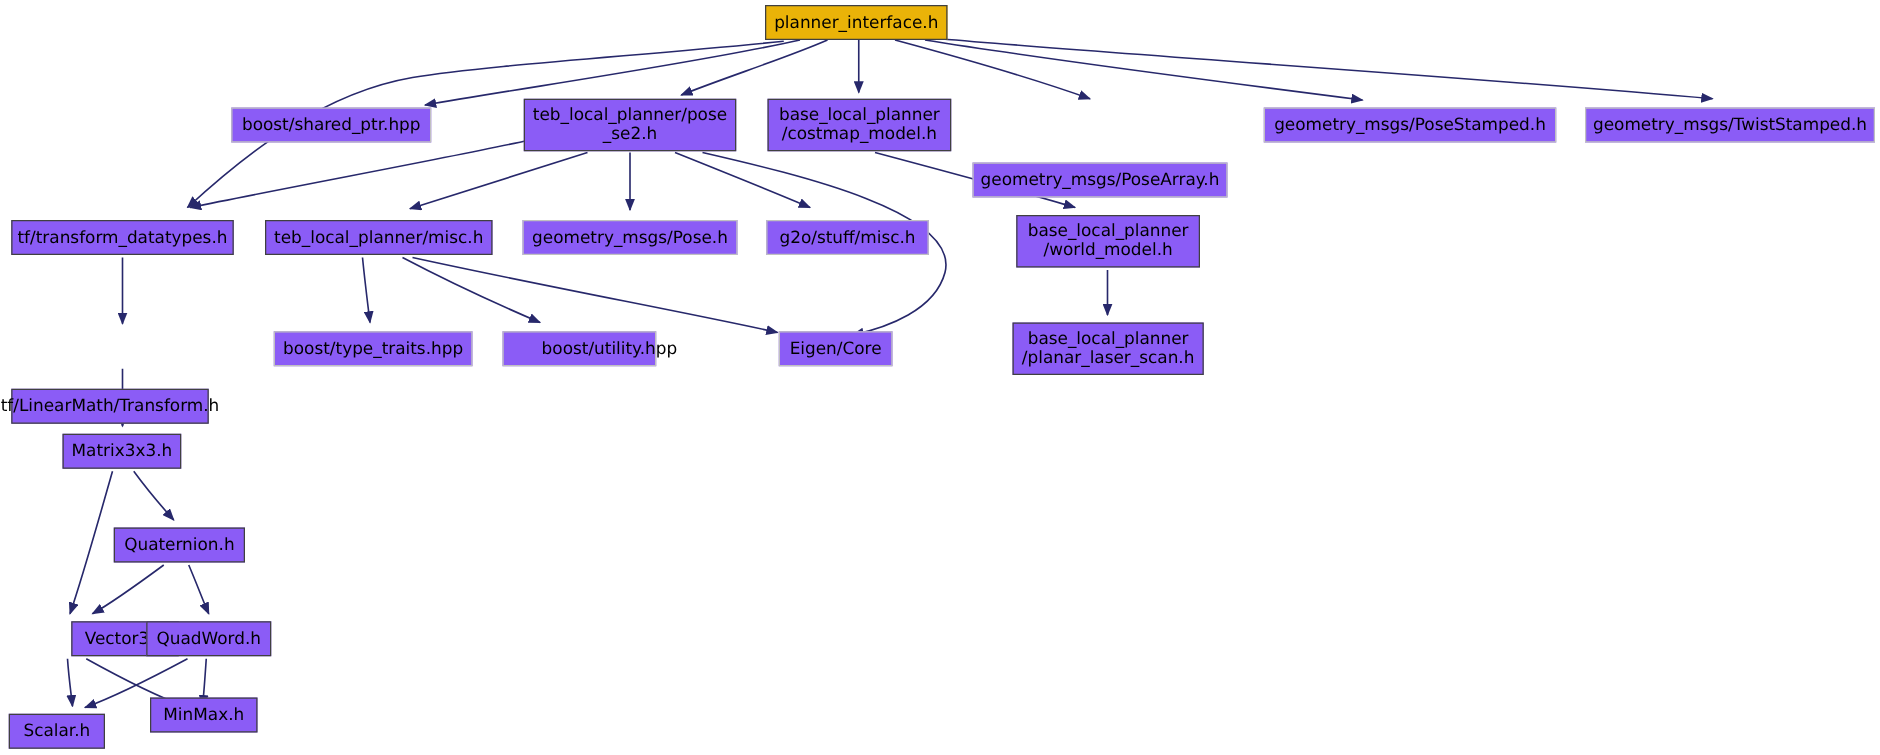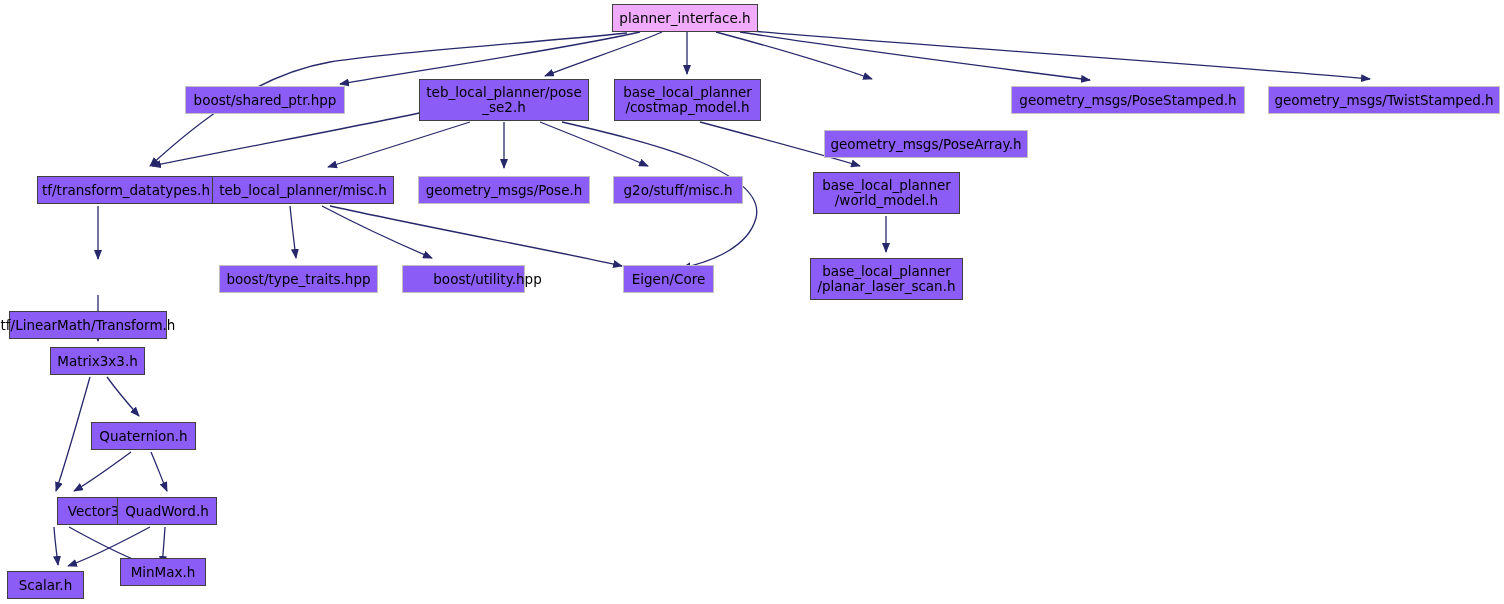--- a/index.html
+++ b/index.html
@@ -34,21 +34,21 @@
     color: #000000;
     background: #8b5cf6;
     border: 1px solid #c0c0c0;
     white-space: pre;
     z-index: 2;
   }
   .graph-node.internal {
     border: 1.6px solid #404040;
   }
   .graph-node.root {
-    background: #f0abfc;
+    background: #eab308;
     border: 1.6px solid #404040;
   }
   .node-label {
     display: block;
     white-space: pre-line;
   }
 </style>
 </head>
 <body>
 
@@ -89,24 +89,24 @@
         <path d="M 165,527 C 164,542 163,556 162,565" fill="none" stroke="#27286b" stroke-width="1.3" marker-end="url(#arrowhead)"></path>
       </g>
   </svg>
   <div id="nodes-layer">
       <div class="graph-node root internal" style="left: 612px; top: 4px; width: 146px; height: 28px;"><span class="node-label">planner_interface.h</span></div>
       <div class="graph-node external" style="left: 185px; top: 86px; width: 160px; height: 28px;"><span class="node-label">boost/shared_ptr.hpp</span></div>
       <div class="graph-node internal" style="left: 419px; top: 79px; width: 170px; height: 42px;"><span class="node-label">teb_local_planner/pose
 _se2.h</span></div>
       <div class="graph-node internal" style="left: 614px; top: 79px; width: 147px; height: 42px;"><span class="node-label">base_local_planner
 /costmap_model.h</span></div>
-      <div class="graph-node external" style="left: 824px; top: 86px; width: 204px; height: 28px; margin-top: 44px;"><span class="node-label">geometry_msgs/PoseArray.h</span></div>
+      <div class="graph-node external" style="left: 778px; top: 86px; width: 204px; height: 28px; margin-top: 44px;"><span class="node-label">geometry_msgs/PoseArray.h</span></div>
       <div class="graph-node external" style="left: 1011px; top: 86px; width: 234px; height: 28px;"><span class="node-label">geometry_msgs/PoseStamped.h</span></div>
       <div class="graph-node external" style="left: 1268px; top: 86px; width: 232px; height: 28px;"><span class="node-label">geometry_msgs/TwistStamped.h</span></div>
-      <div class="graph-node internal" style="left: 9px; top: 176px; width: 178px; height: 28px; margin-left: 28px;"><span class="node-label">tf/transform_datatypes.h</span></div>
+      <div class="graph-node internal" style="left: 9px; top: 176px; width: 178px; height: 28px;"><span class="node-label">tf/transform_datatypes.h</span></div>
       <div class="graph-node internal" style="left: 212px; top: 176px; width: 182px; height: 28px;"><span class="node-label">teb_local_planner/misc.h</span></div>
       <div class="graph-node external" style="left: 418px; top: 176px; width: 172px; height: 28px;"><span class="node-label">geometry_msgs/Pose.h</span></div>
       <div class="graph-node external" style="left: 613px; top: 176px; width: 130px; height: 28px;"><span class="node-label">g2o/stuff/misc.h</span></div>
       <div class="graph-node internal" style="left: 813px; top: 172px; width: 147px; height: 42px;"><span class="node-label">base_local_planner
 /world_model.h</span></div>
       <div class="graph-node internal" style="left: 9px; top: 265px; width: 158px; height: 28px; margin-top: 46px;"><span class="node-label">tf/LinearMath/Transform.h</span></div>
       <div class="graph-node external" style="left: 219px; top: 265px; width: 159px; height: 28px;"><span class="node-label">boost/type_traits.hpp</span></div>
       <div class="graph-node external" style="left: 402px; top: 265px; width: 123px; height: 28px; padding-left: 48px;"><span class="node-label">boost/utility.hpp</span></div>
       <div class="graph-node external" style="left: 623px; top: 265px; width: 91px; height: 28px;"><span class="node-label">Eigen/Core</span></div>
       <div class="graph-node internal" style="left: 810px; top: 258px; width: 153px; height: 42px;"><span class="node-label">base_local_planner

